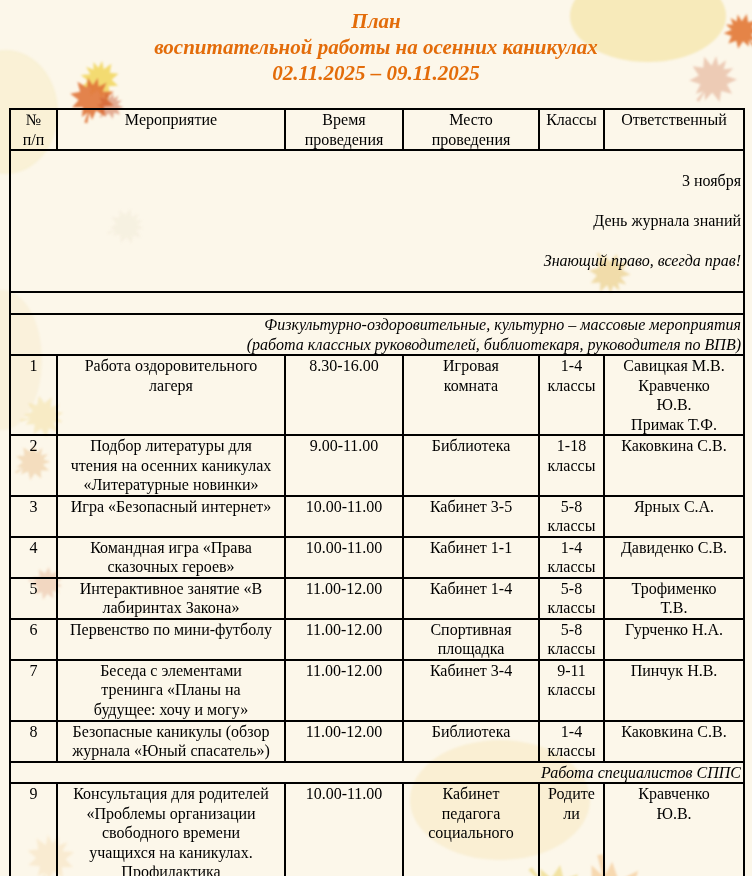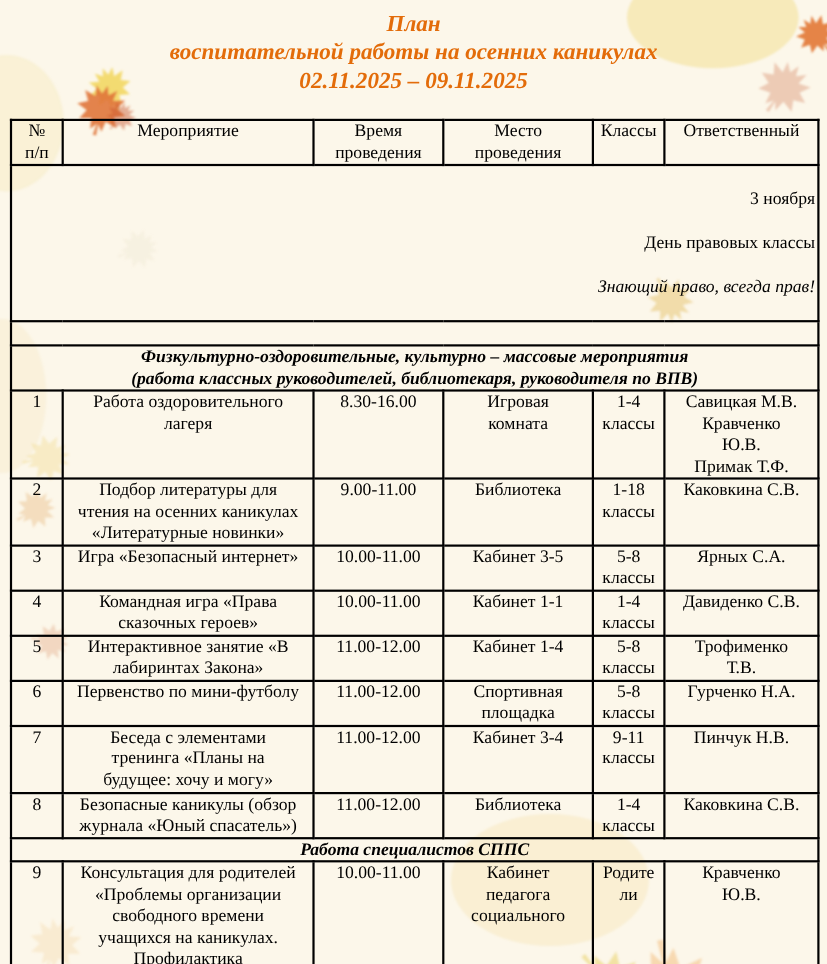--- a/index.html
+++ b/index.html
@@ -29,21 +29,21 @@
     border:2px solid #000;
     padding:0 2px;
     vertical-align:top;text-align:center;
     font-size:16px;line-height:19.5px;
     white-space:pre-line;
     font-weight:normal;
     overflow:hidden;
   }
   tr.day-row td{line-height:20px;text-align:right;}
   .day-motto{font-style:italic;}
-  tr.section-row td{font-weight:bold;font-style:italic;}
+  tr.section-row td{font-weight:normal;font-style:italic;text-align:right;}
   tr.spacer-row td{padding:0;}
 </style>
 </head>
 <body>
 
 <div class="bg">
   <svg width="752" height="876" viewBox="0 0 752 876" xmlns="http://www.w3.org/2000/svg">
     <defs>
       <path id="leaf" d="M32 2 L36 13 L45 5 L43 18 L57 14 L50 26 L62 32 L49 37 L55 49 L41 45 L39 58 L33 50 L34 64 L30 64 L31 50 L25 58 L23 45 L9 49 L15 37 L2 32 L14 26 L7 14 L21 18 L19 5 L28 13 Z"></path>
       <filter id="soft">
@@ -110,21 +110,21 @@
         <th>Место
 проведения</th>
         <th>Классы</th>
         <th>Ответственный</th>
       </tr>
     </thead>
     <tbody>
       <tr class="day-row" style="height:59px">
         <td colspan="6">
           <div>3 ноября</div>
-          <div>День правовых классы</div>
+          <div>День журнала знаний</div>
           <div class="day-motto">Знающий право, всегда прав!</div>
         </td>
       </tr>
       <tr class="spacer-row" style="height:22px">
         <td colspan="6"></td>
       </tr>
       <tr class="section-row" style="height:40px">
         <td colspan="6">Физкультурно-оздоровительные, культурно – массовые мероприятия
 (работа классных руководителей, библиотекаря, руководителя по ВПВ)</td>
       </tr>

